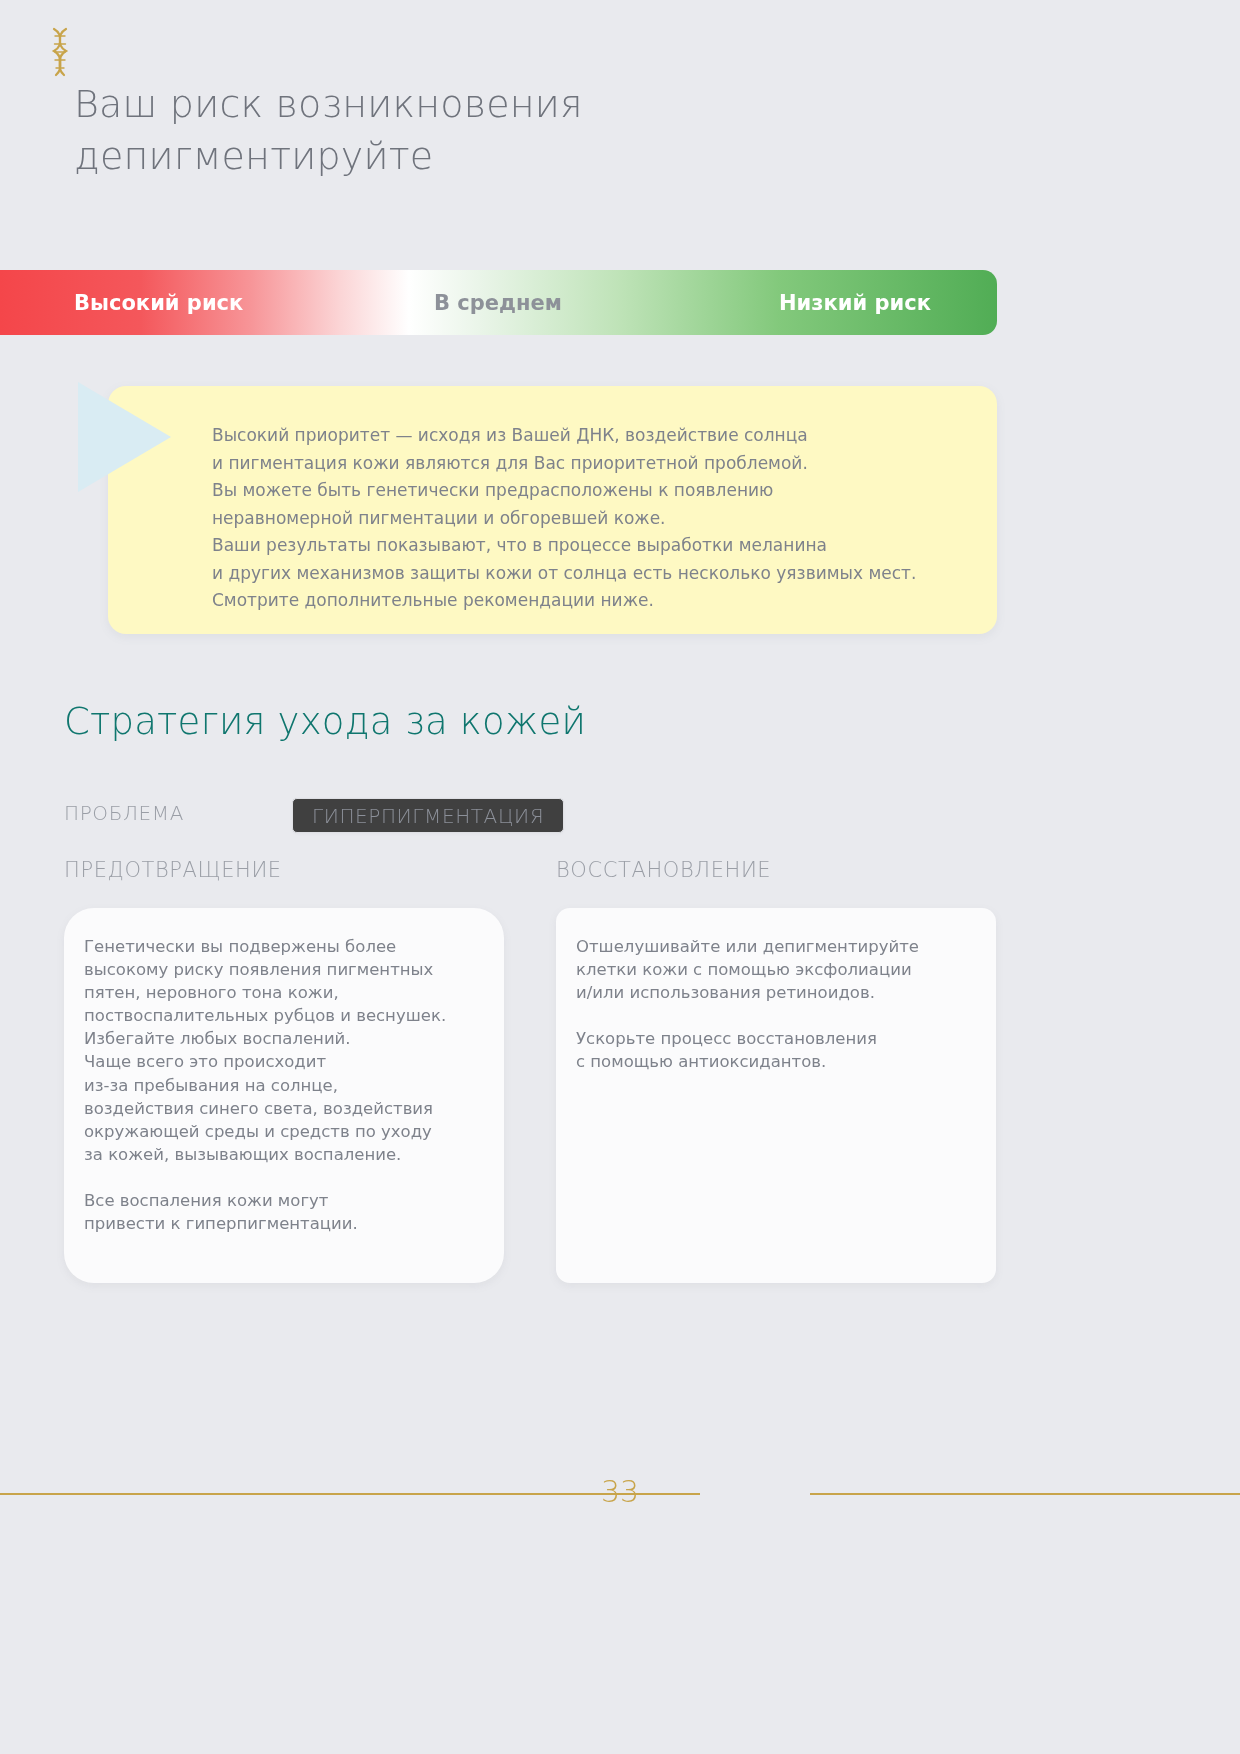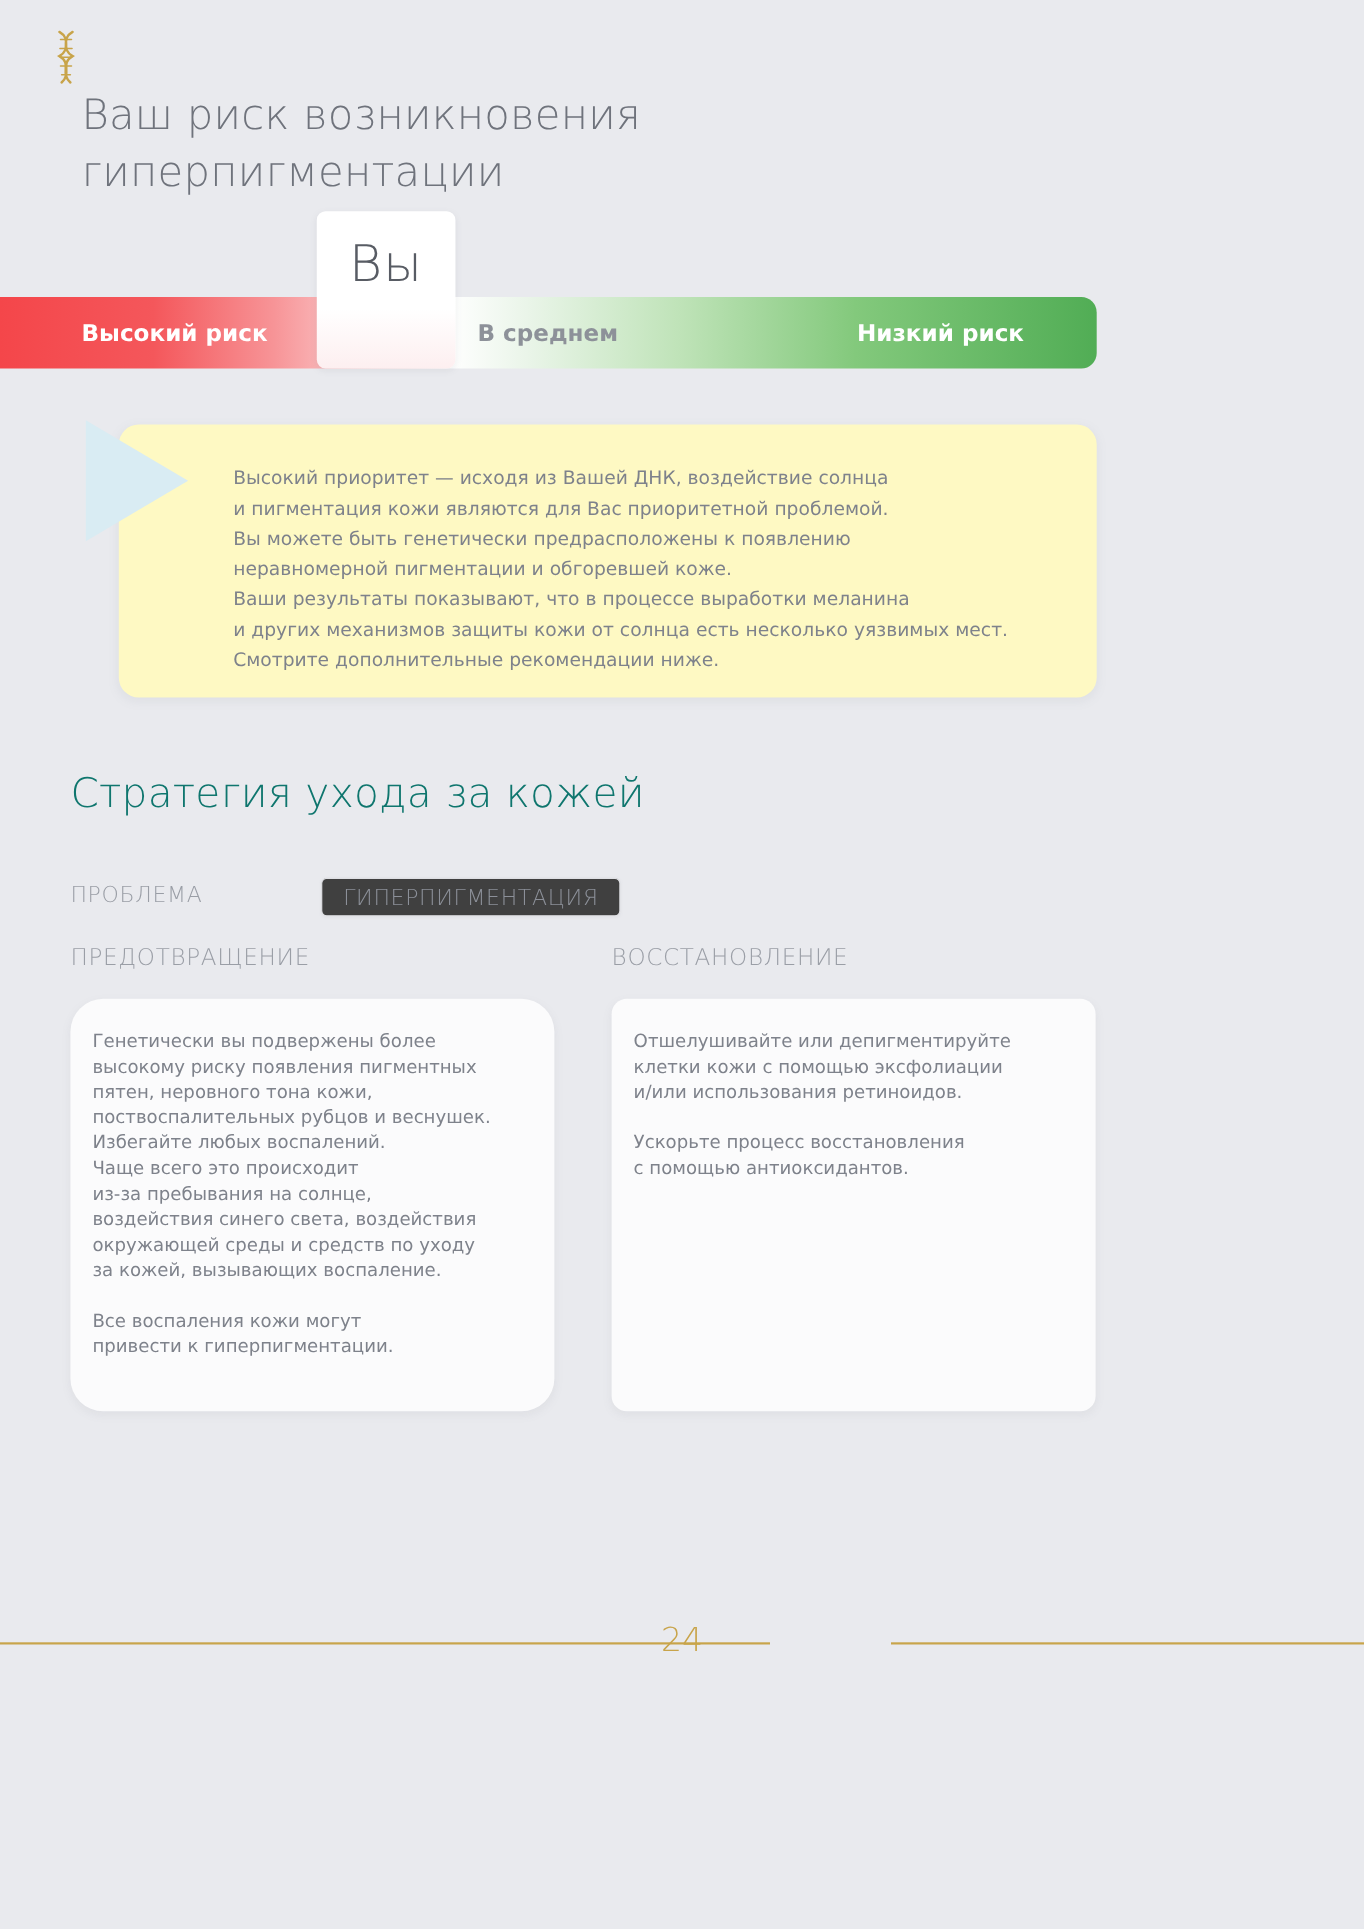--- a/index.html
+++ b/index.html
@@ -239,30 +239,27 @@
 <div class="logo">
   <svg width="34" height="52" viewBox="0 0 34 52">
     <g fill="none" stroke="#c8a44a" stroke-width="2.2" stroke-linecap="round">
       <path d="M10 3 C22 10, 10 18, 22 25 C10 32, 22 40, 12 49"></path>
       <path d="M22 3 C10 10, 22 18, 10 25 C22 32, 10 40, 20 49"></path>
       <path d="M11 10 L21 10 M10.5 18 L21.5 18 M11 26 L21 26 M11 34 L21 34 M12 42 L20 42" stroke-width="1.4"></path>
     </g>
   </svg>
 </div>
 
-<div class="page-title">Ваш риск возникновения гиперпигментации</div>
+<div class="page-title">Ваш риск возникновения депигментируйте</div>
 
 <div class="scale-wrap">
   <div class="scale-bar"></div>
   <div class="scale-label lbl-high">Высокий риск</div>
   <div class="scale-label mid lbl-mid">В среднем</div>
   <div class="scale-label lbl-low">Низкий риск</div>
-  <div class="you-marker">
-    <span>Вы</span>
-  </div>
 </div>
 
 <div class="callout-arrow"></div>
 <div class="callout">
   <div class="callout-text">Высокий приоритет — исходя из Вашей ДНК, воздействие солнца
 и пигментация кожи являются для Вас приоритетной проблемой.
 Вы можете быть генетически предрасположены к появлению
 неравномерной пигментации и обгоревшей коже.
 Ваши результаты показывают, что в процессе выработки меланина
 и других механизмов защиты кожи от солнца есть несколько уязвимых мест.
@@ -297,13 +294,13 @@
   <div class="card-text">Отшелушивайте или депигментируйте
 клетки кожи с помощью эксфолиации
 и/или использования ретиноидов.
 
 Ускорьте процесс восстановления
 с помощью антиоксидантов.</div>
 </div>
 
 <div class="footer-rule"></div>
 <div class="footer-rule right"></div>
-<div class="page-number">24</div>
+<div class="page-number">33</div>
 
 </body></html>

